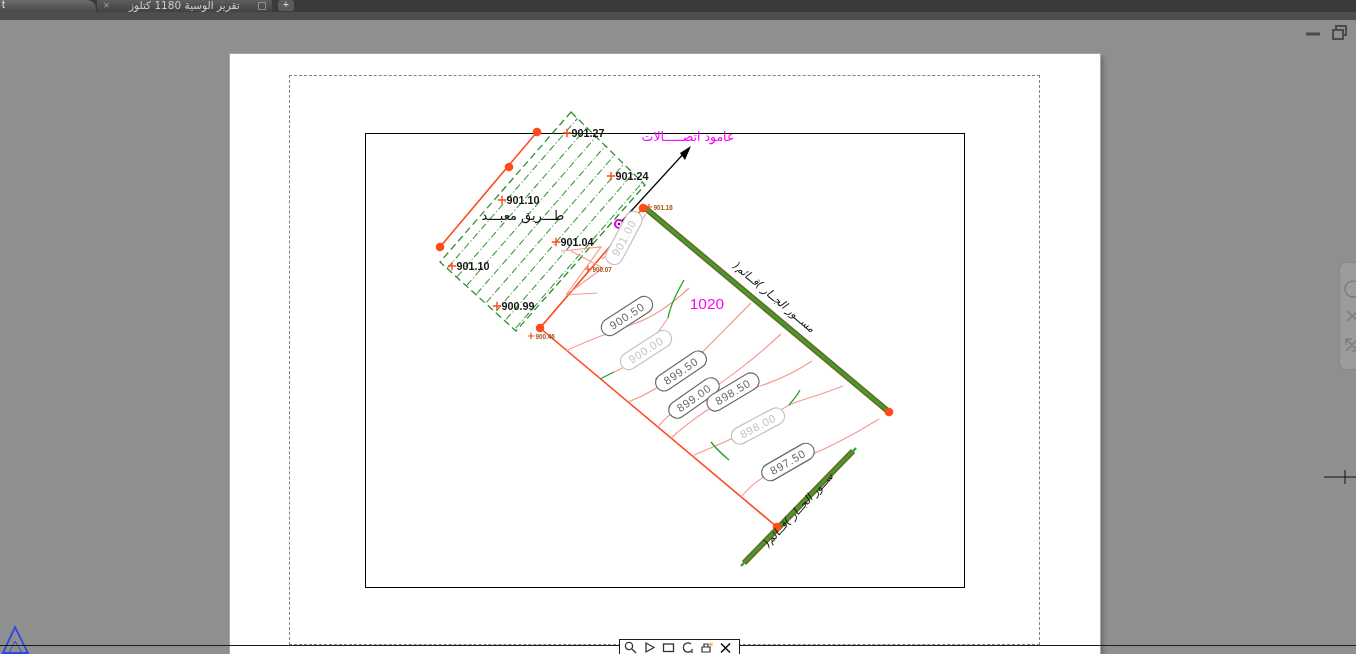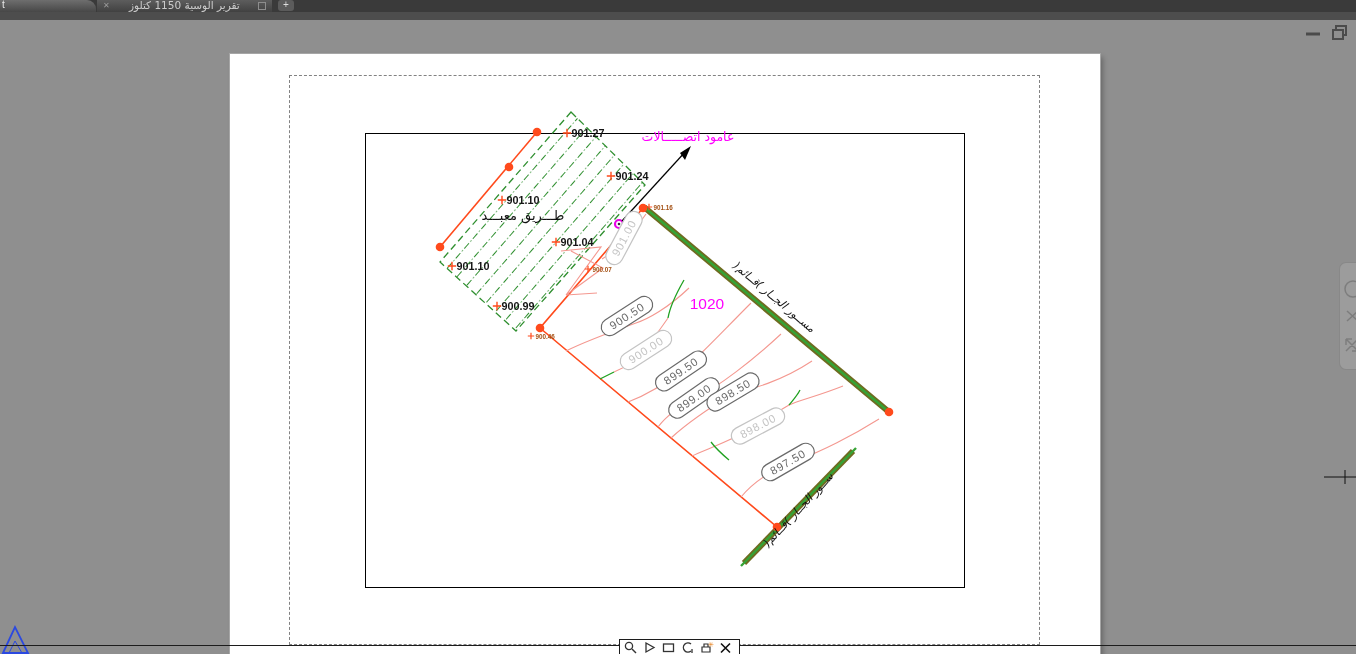--- a/index.html
+++ b/index.html
@@ -45,21 +45,21 @@
 </style>
 </head>
 <body>
 
 <div id="stage">
 
   <div class="tabbar">
     <div class="tab-frag">t</div>
     <div class="tab-active">
       <span class="tab-x">✕</span>
-      <span class="tab-title">تقرير الوسية 1150 كتلوز</span>
+      <span class="tab-title">تقرير الوسية 1180 كتلوز</span>
       <span class="tab-sq"></span>
     </div>
     <div class="newtab">+</div>
   </div>
   <div class="strip2"></div>
 
   <div class="workspace">
     <div class="paper"></div>
     <div class="margin-rect"></div>
     <div class="viewport-rect"></div>

